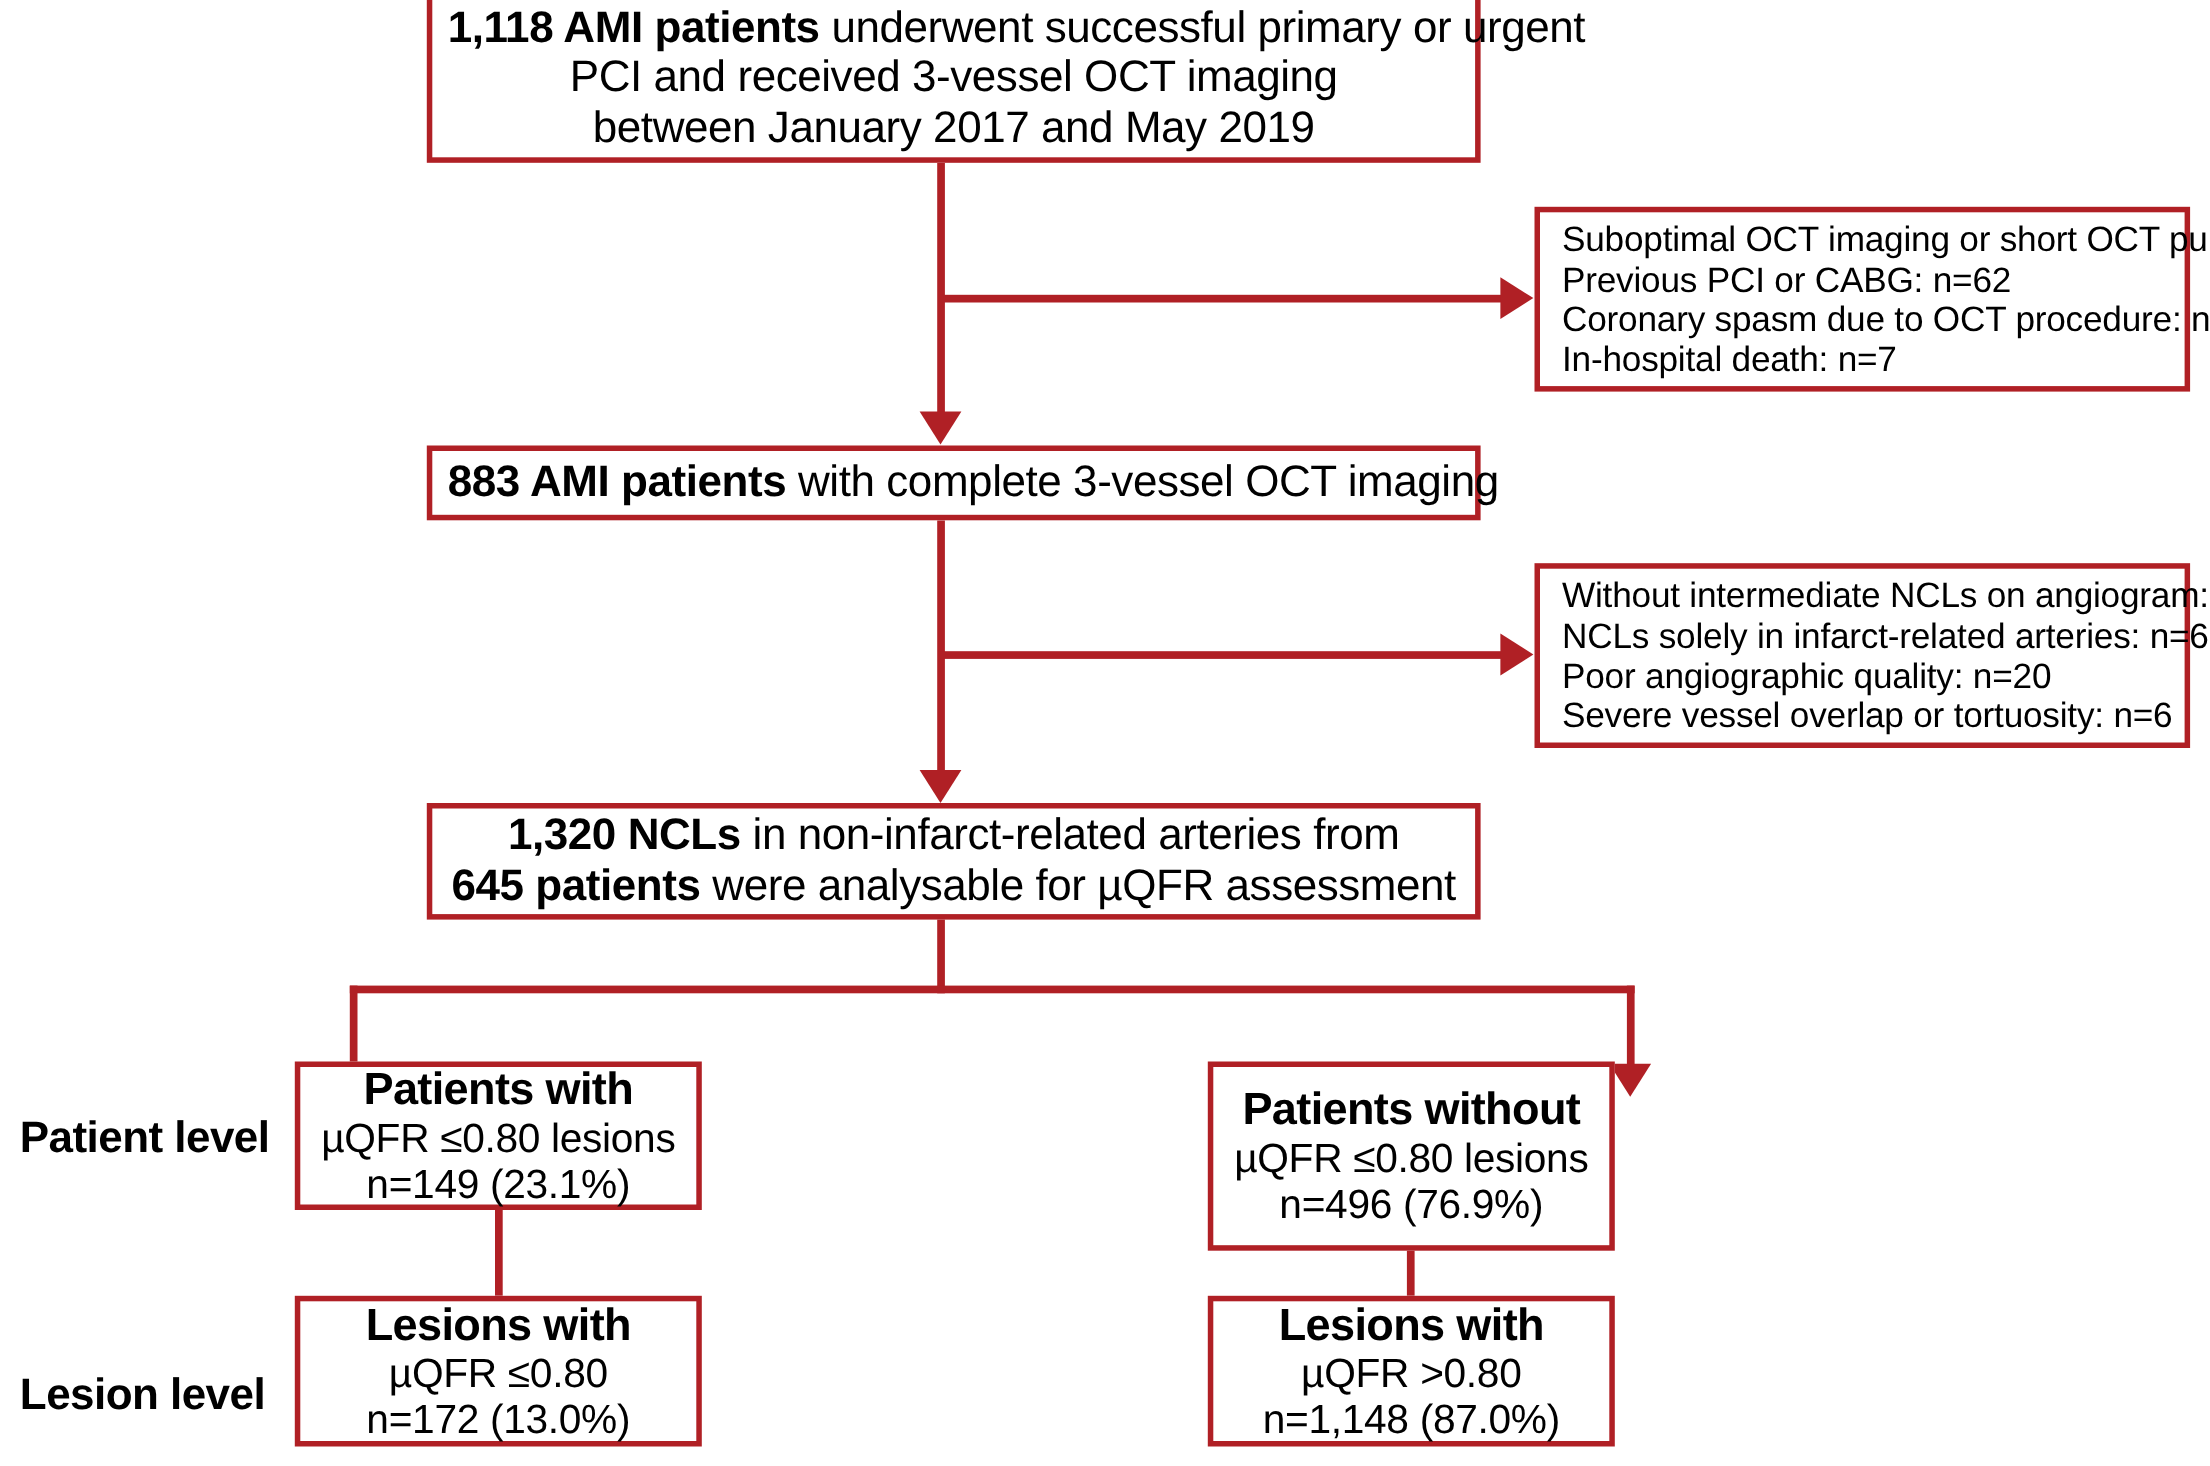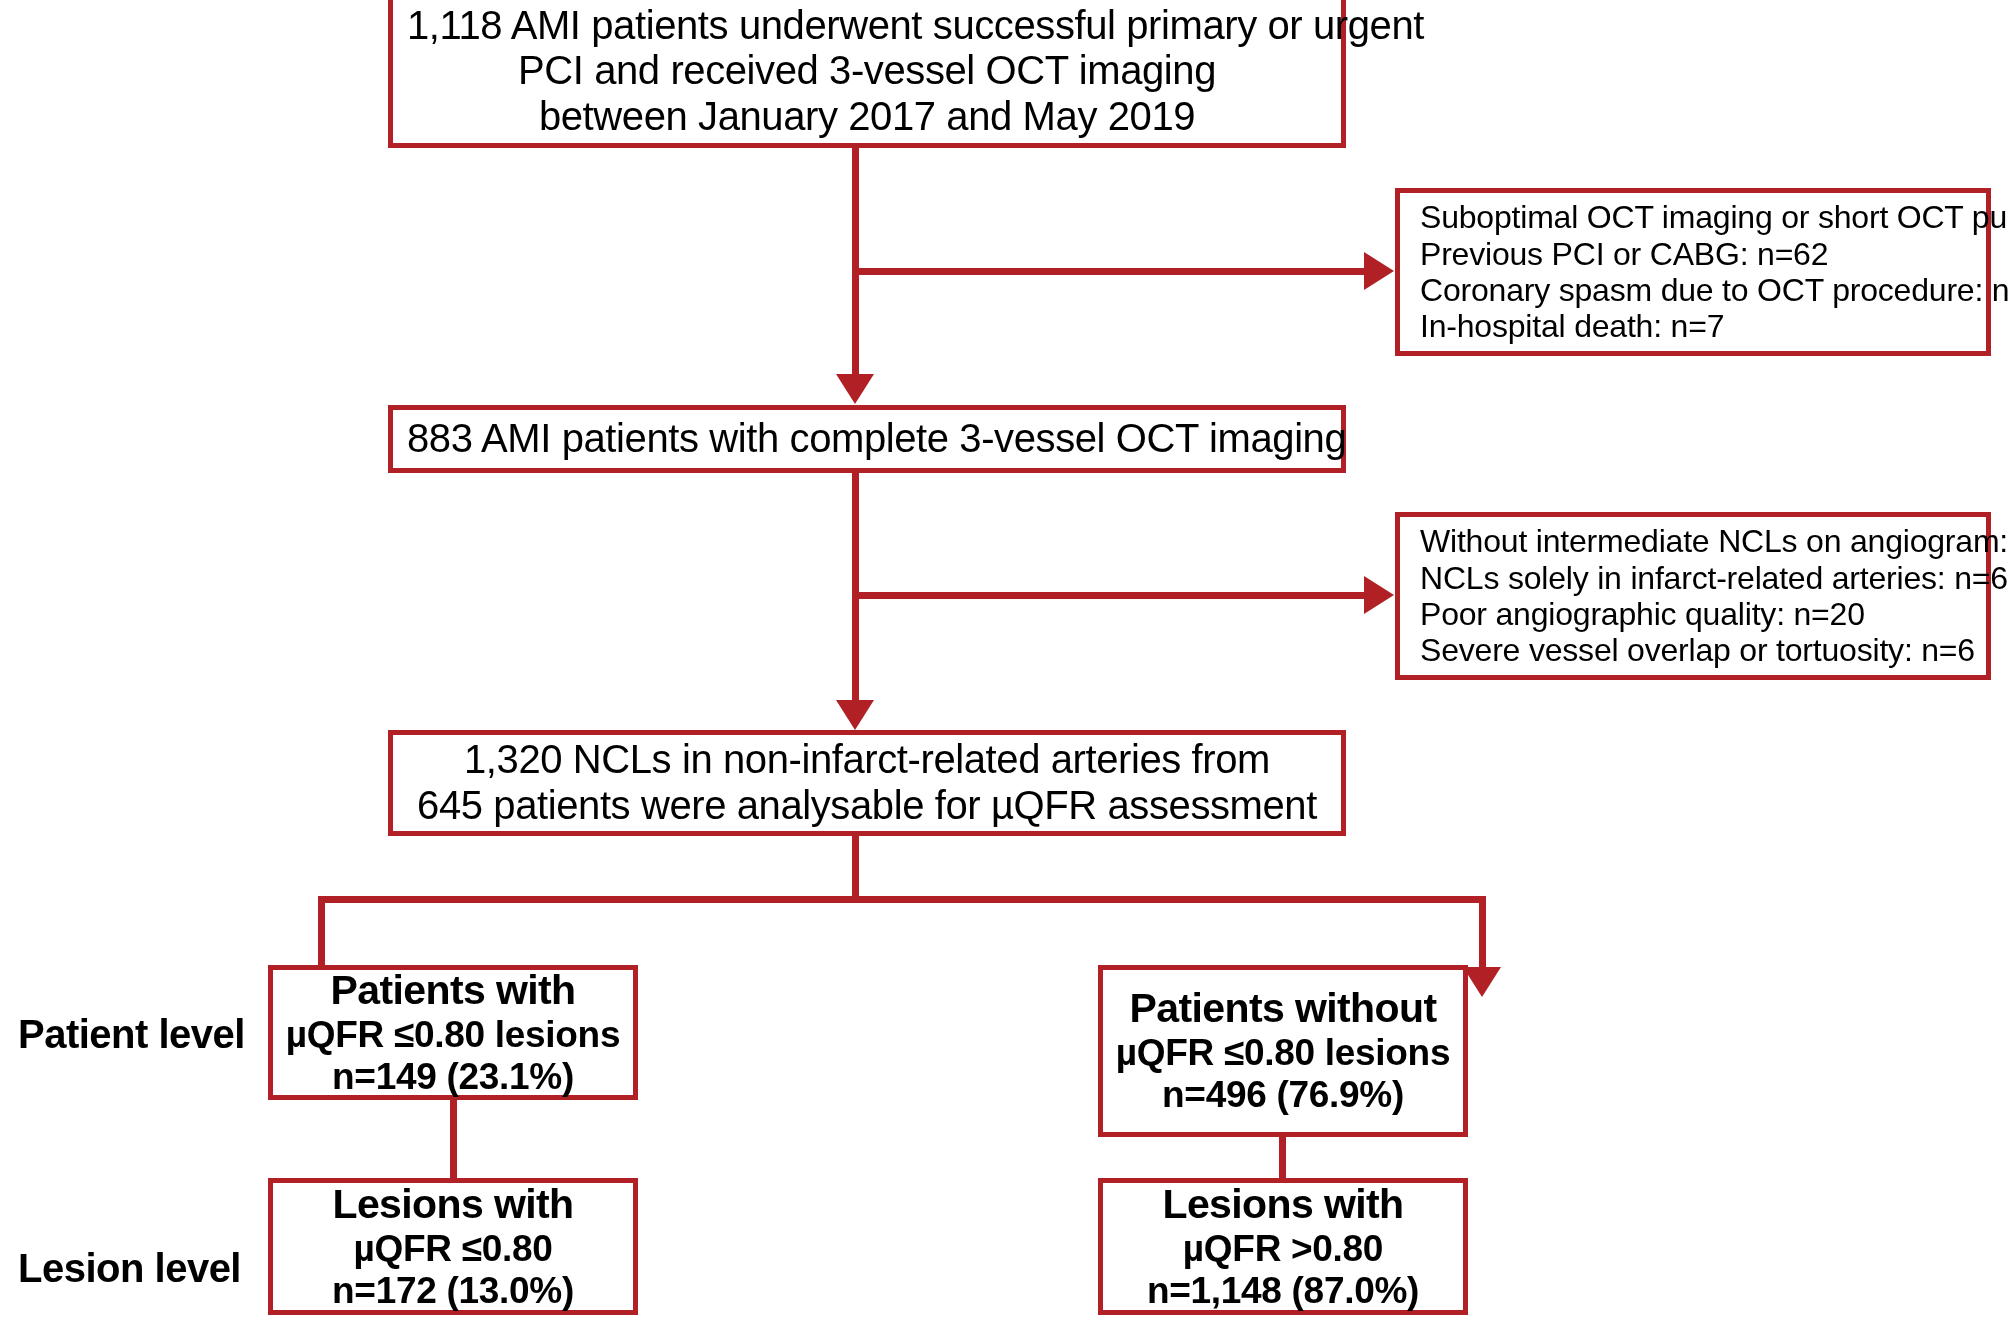--- a/index.html
+++ b/index.html
@@ -41,37 +41,37 @@
   
   .box.center .line { text-align: center; }
   
   .box.left .line { text-align: left; }
 
   .t-main {
     font-size: 40px;
     letter-spacing: -0.4px;
     font-stretch: condensed;
   }
-  .t-main b { font-weight: 400; }
+  .t-main b { font-weight: 700; }
 
   .t-excl {
     font-size: 32px;
     letter-spacing: -0.2px;
     padding-left: 12px;
     line-height: 1.27;
   }
 
   .t-leaf-head {
     font-size: 41px;
     font-weight: 700;
     letter-spacing: -0.6px;
   }
   .t-leaf-sub {
     font-size: 37px;
-    font-weight: 700;
+    font-weight: 400;
     letter-spacing: -0.3px;
   }
 
   
   .side-label {
     position: absolute;
     font-size: 40px;
     font-weight: 700;
     letter-spacing: -0.5px;
     white-space: nowrap;

